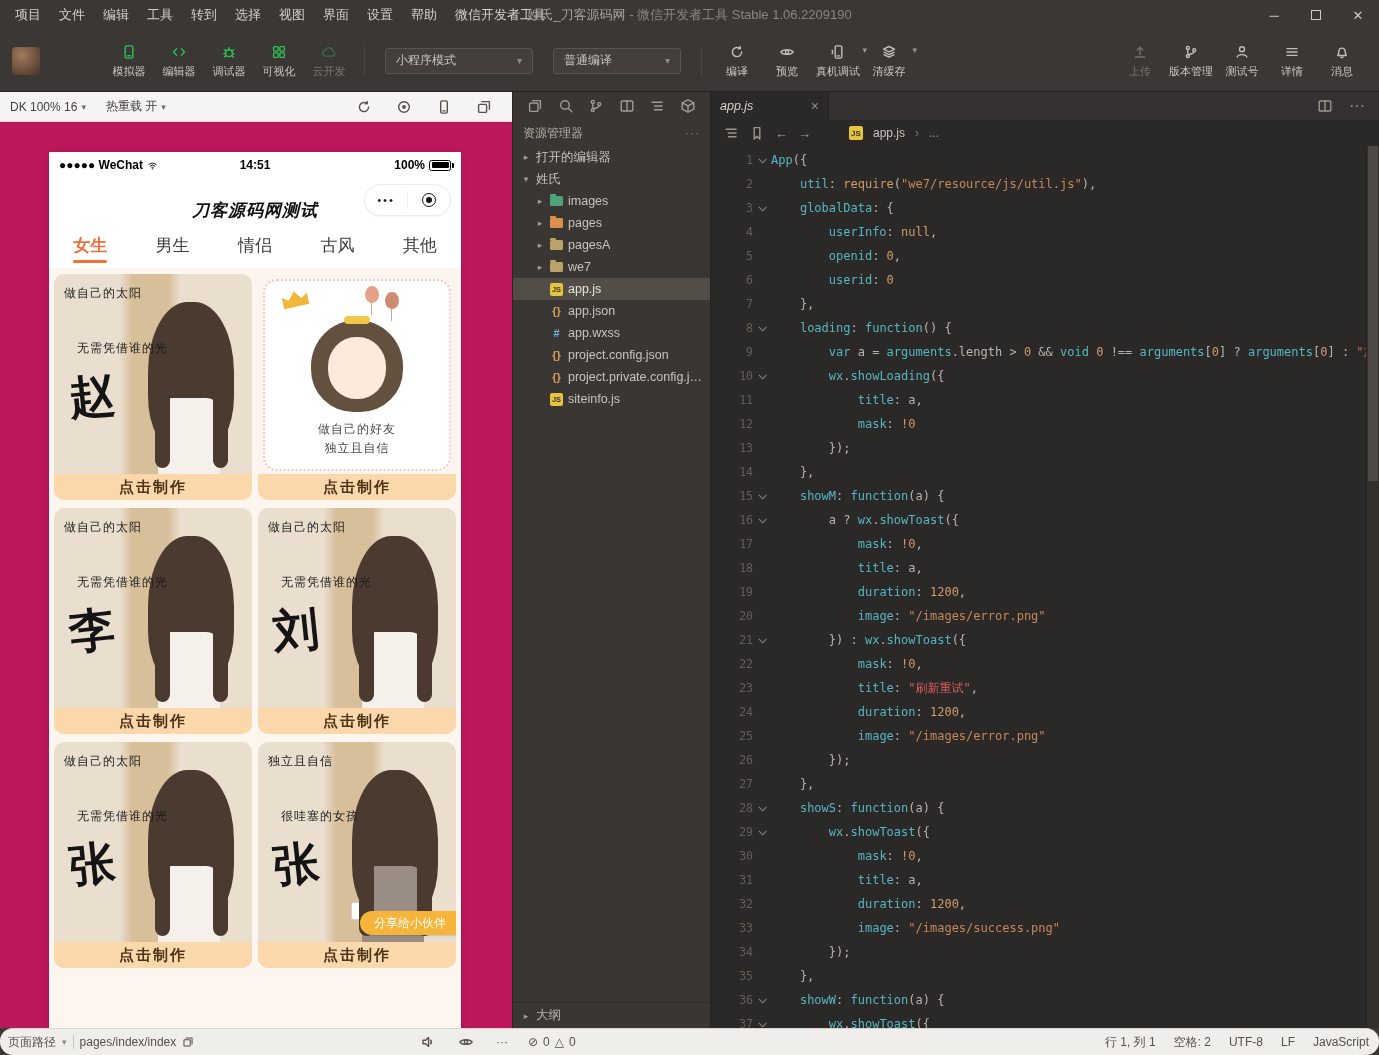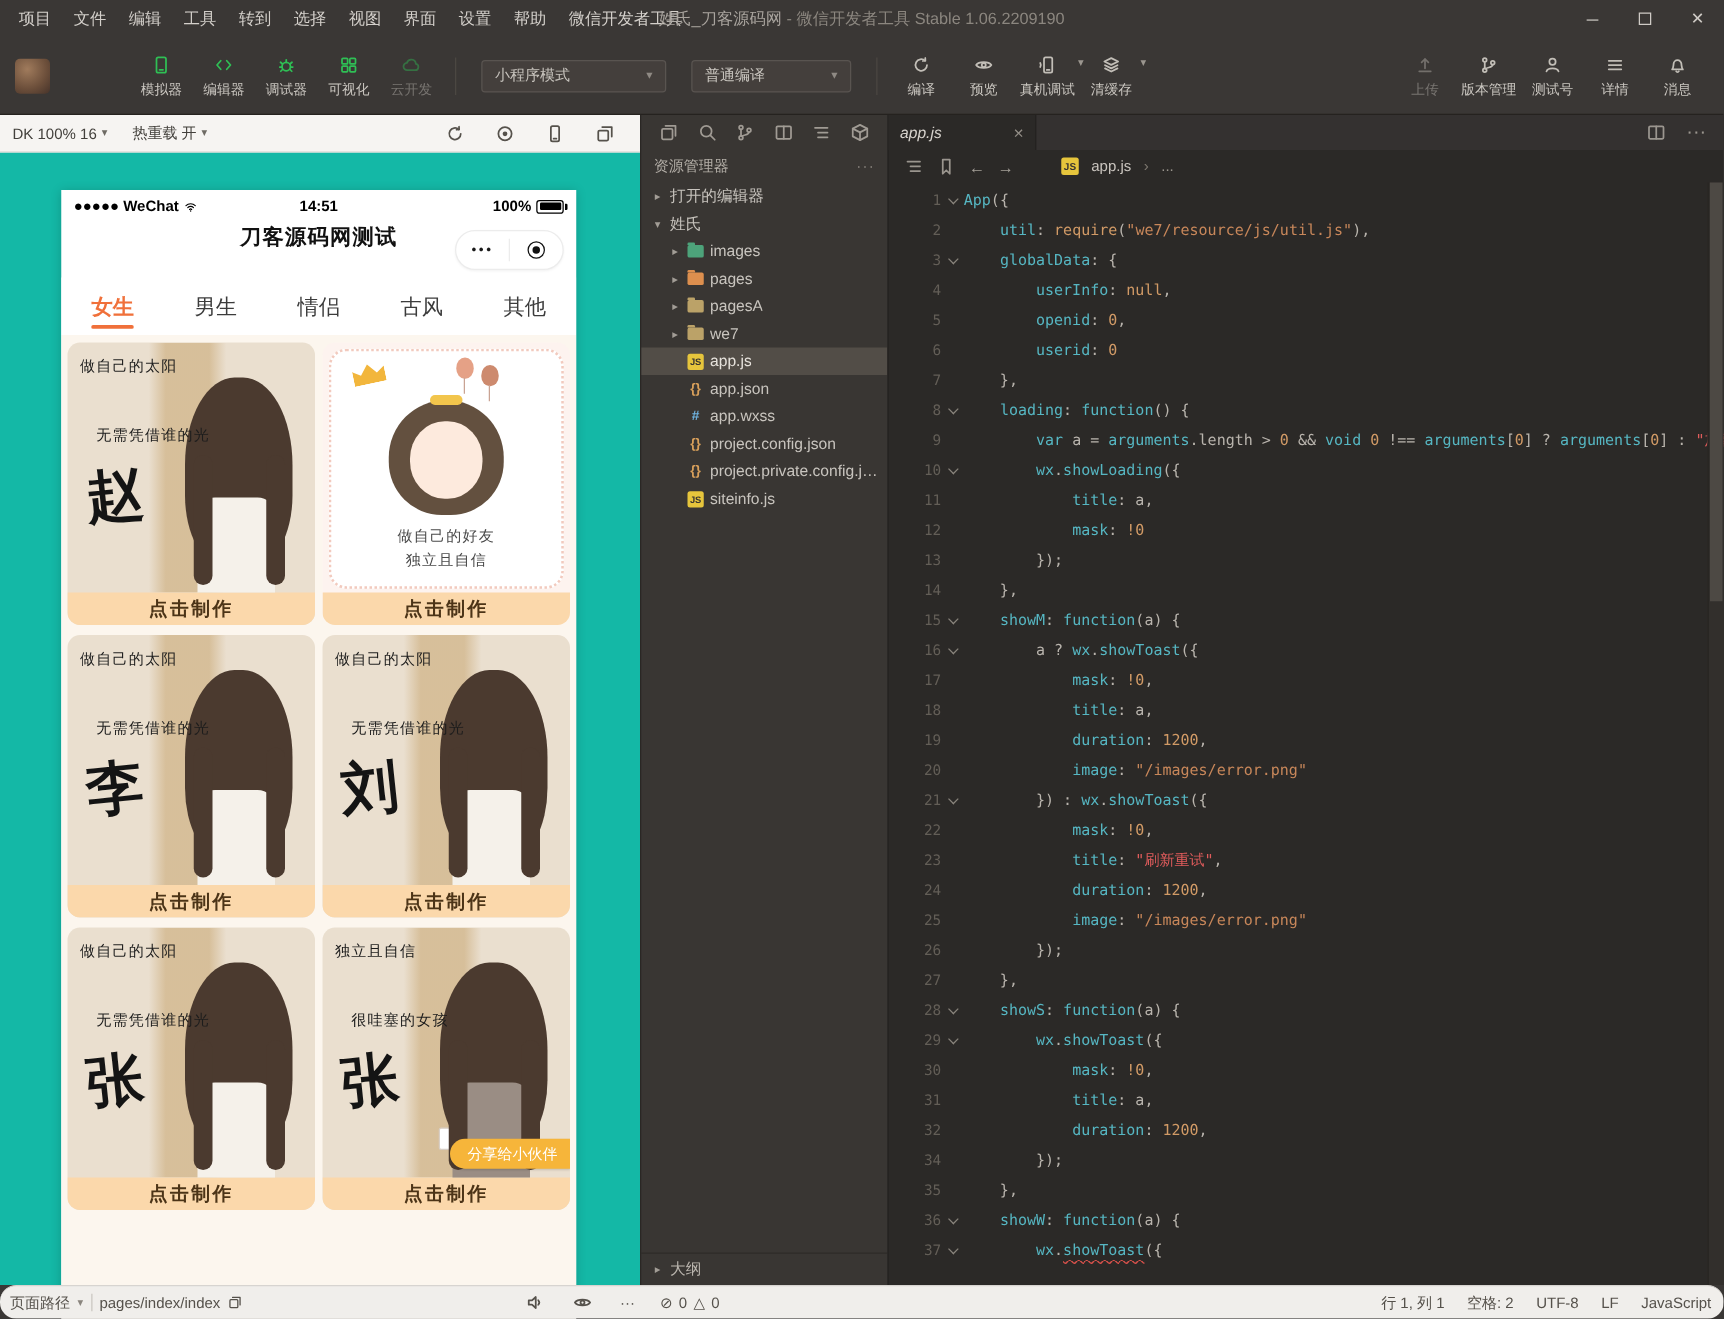--- a/index.html
+++ b/index.html
@@ -37,36 +37,36 @@
           display:flex;align-items:center;justify-content:space-between;padding:0 10px;margin:0 10px;}
   .select .caret{color:#8f8a84;font-size:10px;margin-left:24px;}
   .sel-mode{min-width:148px;}
   .sel-compile{min-width:128px;}
   .flex-spacer{flex:1;}
 
   
   .main{display:flex;height:936px;}
 
   
-  .simulator{width:512px;background:#14b8a6;display:flex;flex-direction:column;flex:none;}
+  .simulator{width:512px;background:#be185d;display:flex;flex-direction:column;flex:none;}
   .sim-toolbar{height:30px;background:#f6f4f2;border-bottom:1px solid #deDBd7;display:flex;align-items:center;padding:0 10px;font-size:12px;color:#43403c;flex:none;}
   .sim-dd{display:flex;align-items:center;gap:4px;margin-right:20px;cursor:default;}
   .sim-dd .caret{font-size:9px;color:#6e6a64;}
   .sim-icons{margin-left:auto;display:flex;gap:24px;color:#56524c;padding-right:10px;}
   .sim-body{flex:1;position:relative;}
   .phone{position:absolute;left:49px;top:30px;width:412px;height:968px;background:#fff;
          box-shadow:0 1px 8px rgba(0,0,0,.18);display:flex;flex-direction:column;overflow:hidden;}
   .p-status{height:26px;position:relative;display:flex;align-items:center;padding:0 10px;font-size:12px;font-weight:600;color:#000;flex:none;}
   .ps-left{display:flex;align-items:center;gap:4px;}
   .ps-time{position:absolute;left:50%;transform:translateX(-50%);font-weight:700;}
   .ps-right{margin-left:auto;display:flex;align-items:center;gap:4px;}
   .batt{width:22px;height:11px;border:1px solid #000;border-radius:2.5px;position:relative;display:inline-block;}
   .batt::before{content:"";position:absolute;inset:1.5px;background:#000;border-radius:1px;}
   .batt::after{content:"";position:absolute;right:-3.5px;top:2.5px;width:2px;height:5px;background:#000;border-radius:0 1px 1px 0;}
-  .p-nav{height:44px;position:relative;display:flex;align-items:flex-start;justify-content:center;flex:none;}
+  .p-nav{height:44px;position:relative;display:flex;align-items:flex-end;justify-content:center;flex:none;font-style:italic;}
   .p-nav-title{font-size:17px;font-weight:600;color:#111;letter-spacing:1px;}
   .capsule{position:absolute;right:10px;top:6px;width:87px;height:32px;border:1px solid #ececec;border-radius:16px;background:#fff;
            display:flex;align-items:center;box-shadow:0 1px 2px rgba(0,0,0,.05);}
   .cap-dots{flex:1;text-align:center;font-size:11px;letter-spacing:2px;color:#1a1a1a;line-height:30px;}
   .cap-div{width:1px;height:18px;background:#ececec;}
   .cap-target{flex:1;display:flex;align-items:center;justify-content:center;}
   .tgt{width:14px;height:14px;border:1.6px solid #111;border-radius:50%;position:relative;display:block;}
   .tgt::after{content:"";position:absolute;inset:3px;background:#111;border-radius:50%;}
   .p-tabs{height:46px;display:flex;background:#fff;flex:none;text-align:right;}
   .p-tab{flex:1;position:relative;display:flex;align-items:center;justify-content:center;font-size:17px;color:#3c3c3c;}
@@ -876,20 +876,25 @@
             <span class="ln">31</span>
             <span class="foldc"></span>
             <span class="toks"><span class="tk-d">            </span><span class="tk-k">title</span><span class="tk-d">: a,</span></span>
           </div>
           <div class="cl">
             <span class="ln">32</span>
             <span class="foldc"></span>
             <span class="toks"><span class="tk-d">            </span><span class="tk-k">duration</span><span class="tk-d">: </span><span class="tk-o">1200</span><span class="tk-d">,</span></span>
           </div>
           <div class="cl">
+            <span class="ln">33</span>
+            <span class="foldc"></span>
+            <span class="toks"><span class="tk-d">            </span><span class="tk-k">image</span><span class="tk-d">: </span><span class="tk-s">"/images/success.png"</span></span>
+          </div>
+          <div class="cl">
             <span class="ln">34</span>
             <span class="foldc"></span>
             <span class="toks"><span class="tk-d">        });</span></span>
           </div>
           <div class="cl">
             <span class="ln">35</span>
             <span class="foldc"></span>
             <span class="toks"><span class="tk-d">    },</span></span>
           </div>
           <div class="cl">

